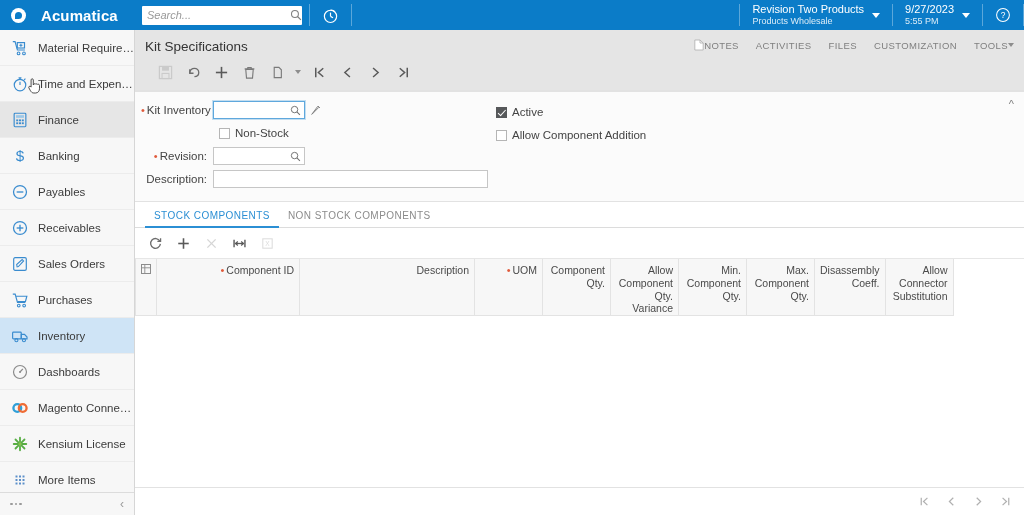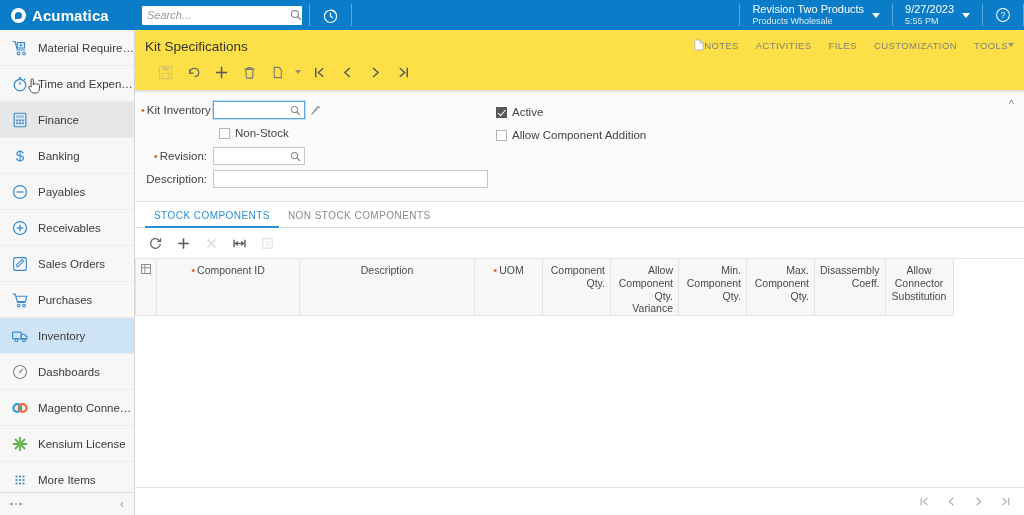--- a/index.html
+++ b/index.html
@@ -12,21 +12,21 @@
     overflow: hidden;
   }
   #app { position: relative; width: 1024px; height: 515px; display: flex; flex-direction: column; }
 
   
   .topbar {
     height: 30px; min-height: 30px; background: #0b7cc8;
     display: flex; align-items: stretch; color: #fff;
   }
   .brand {
-    width: 135px; display: flex; align-items: center; gap: 6px;
+    width: 135px; display: flex; align-items: center; gap: 15px;
     padding-left: 11px;
   }
   .brand-mark {
     width: 15px; height: 15px; border-radius: 50%;
     background: #fff; position: relative; flex: none;
   }
   .brand-mark::after {
     content: ""; position: absolute; width: 7px; height: 7px;
     border-radius: 50% 50% 50% 0; background: #0b7cc8;
     left: 4px; top: 4px;
@@ -96,21 +96,21 @@
   .cursor-hand {
     position: absolute; left: 28px; top: 78px; width: 13px; height: 16px;
     pointer-events: none; z-index: 50;
   }
 
   
   .main { flex: 1; display: flex; flex-direction: column; min-width: 0; background: #fff; }
 
   .page-head {
     padding: 9px 10px 0 10px; position: relative;
-    border-bottom: 1px solid #e2e2e2; background: #fde047;
+    border-bottom: 1px solid #e2e2e2; background: #e5e5e5;
   }
   .page-title { font-size: 13.5px; color: #333; }
   .head-links {
     position: absolute; right: 10px; top: 9px;
     display: flex; align-items: center; gap: 17px;
   }
   .head-link {
     font-size: 9.5px; color: #7f7f7f; letter-spacing: .4px;
     display: flex; align-items: center; gap: 0; cursor: pointer; white-space: nowrap;
   }
@@ -194,21 +194,21 @@
 
   
   .grid-wrap { flex: 1; display: flex; flex-direction: column; min-height: 0; overflow: hidden; }
   .grid-scroll { flex: 1; overflow: hidden; }
   table.grid { border-collapse: collapse; table-layout: fixed; }
   table.grid th {
     background: #f7f7f7; border: 1px solid #e3e3e3; border-top: none;
     font-size: 10.5px; font-weight: normal; color: #4a4a4a;
     height: 42px; vertical-align: top; padding: 5px 5px 0 5px; line-height: 1.22;
   }
-  th.ta-l { text-align: center; margin-left: 38px; }
+  th.ta-l { text-align: right; margin-left: 38px; }
   th.ta-r { text-align: right; }
   th.sel-col { width: 14px; padding: 3px 0 0 0; text-align: center; }
   .ico-grid-cfg { width: 10px; height: 10px; display: inline-block; vertical-align: top; }
 
   .grid-foot {
     height: 28px; border-top: 1px solid #e2e2e2; background: #fff;
     display: flex; align-items: center; justify-content: flex-end; padding-right: 12px; gap: 14px;
   }
   .pg-btn { cursor: pointer; display: flex; align-items: center; }
   .pg-btn svg { width: 13px; height: 13px; }

